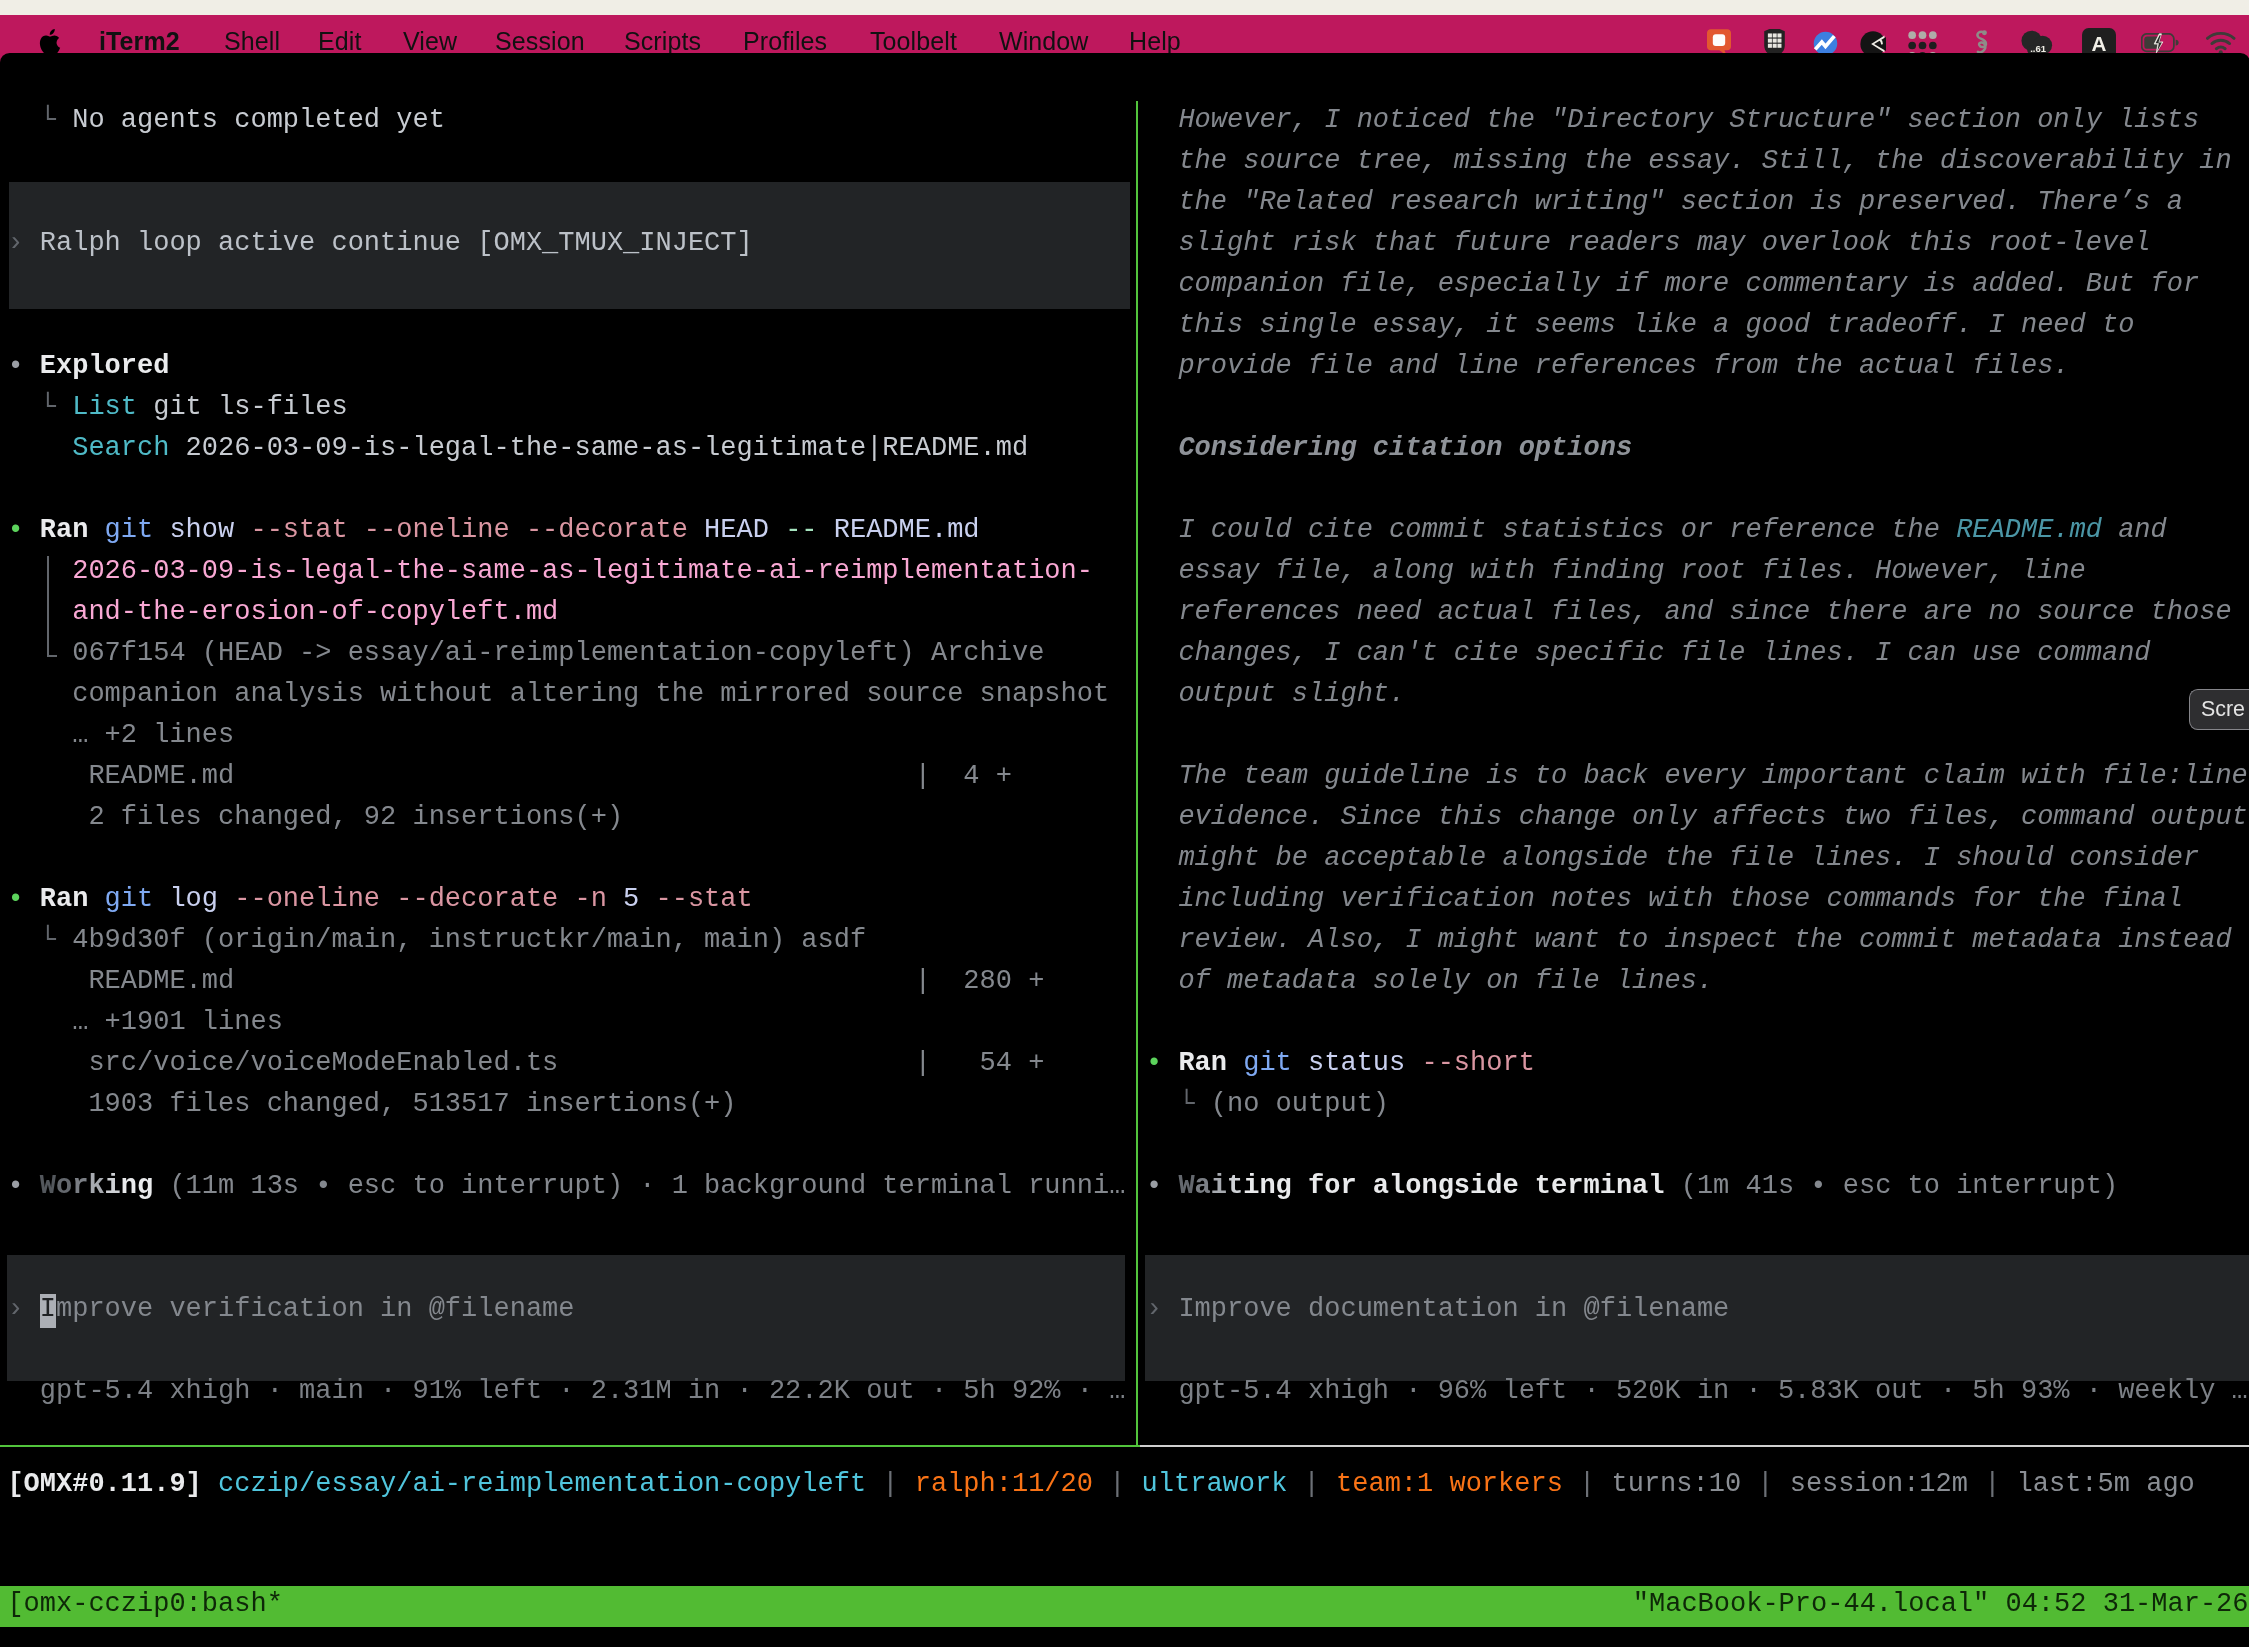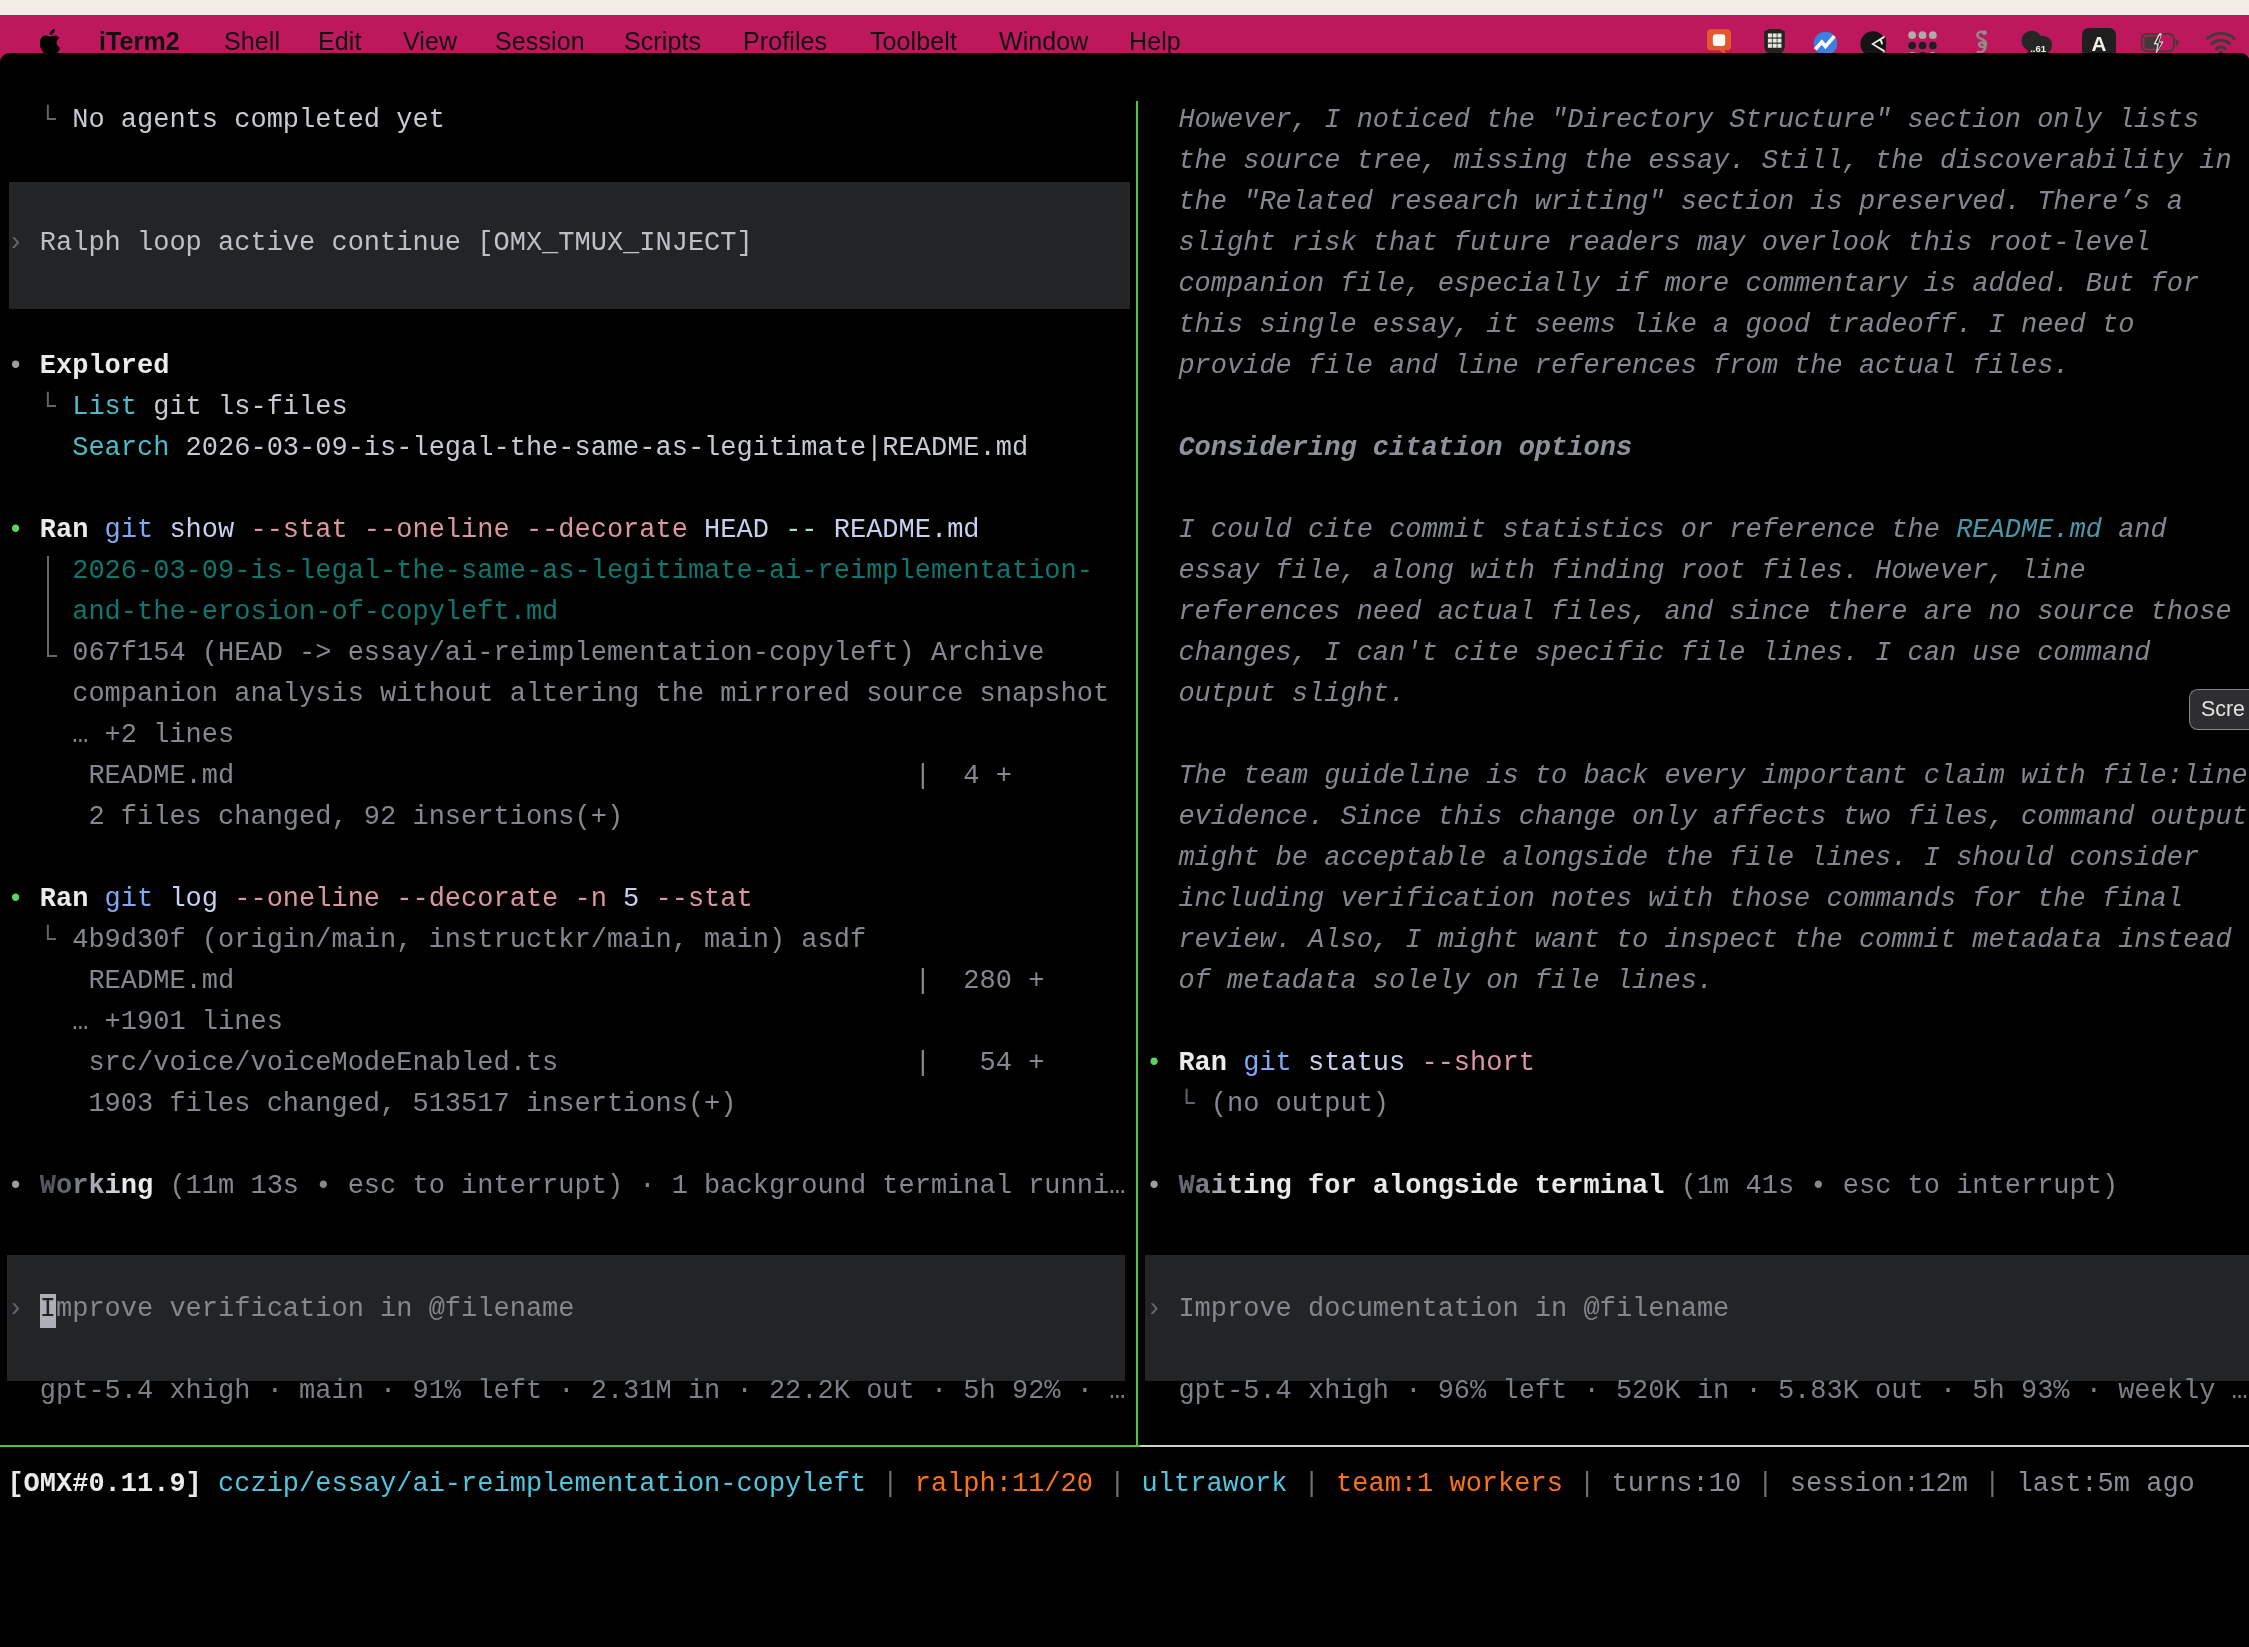--- a/index.html
+++ b/index.html
@@ -7,21 +7,21 @@
 .ic{position:absolute}
 #win{position:absolute;left:0;top:53px;width:2250px;height:1594px;background:#000;border-radius:9.6px 9.6px 0 0;overflow:hidden}
 #titlebar{position:absolute;left:0;top:0;width:2250px;height:48px;background:#424140}
 .tl{position:absolute;top:16px;width:17.7px;height:17.7px;border-radius:50%}
 .dotin{position:absolute;left:17px;top:21.4px;width:7.4px;height:7.4px;border-radius:50%;background:#7E231D}
 #title{position:absolute;top:0;left:0;width:2250px;height:48px;display:flex;align-items:center;justify-content:center;color:#C9C9C7;font-size:25px;font-weight:700}
 #term{position:absolute;left:0;top:48px;width:2250px;height:1546px;background:#000;overflow:hidden}
 pre{font-family:"Liberation Mono",monospace;font-size:27px;line-height:41px;position:absolute;white-space:pre;color:#C7CBD1;overflow:hidden}
 .m{color:#C7CBD1}.m2{color:#BCC1C8}.o{color:#84888E}.d{color:#62666C}.bw{color:#EAEBED;font-weight:700}
 .gb{color:#5CD35C}.yb{color:#9A9EA4}.bl{color:#7FA9F2}.pk{color:#DA96A2}
-.lv{color:#C9D0EF}.ml{color:#0f766e}.mt{color:#A6E4BF}.cy{color:#4FBAC7}
+.lv{color:#C9D0EF}.ml{color:#f9a8d4}.mt{color:#A6E4BF}.cy{color:#4FBAC7}
 .it{color:#84888E;font-style:italic}.bit{color:#8E9298;font-style:italic;font-weight:700}
 .tlt{color:#4B96A6;font-style:italic}.gp{color:#7C8086}
 .w1{color:#53575C;font-weight:700}.w2{color:#64686E;font-weight:700}.w3{color:#7B7F85;font-weight:700}
 .w4{color:#A7AAB0;font-weight:700}.w5{color:#CFD1D5;font-weight:700}.w6{color:#E9EAEC;font-weight:700}
 .ocy{color:#50C5DD}.og{color:#f97316}.ogr{color:#8A8E94}.pp{color:#6C7076}
 .cur{background:#ACAFB5;color:#202224;padding-bottom:4.4px}
 .box{position:absolute;background:#222426}
 #tmux{position:absolute;left:0;top:1485px;width:2250px;height:41px;background:#52BB33}
 #tmux pre{color:#0E2808}
 #scre{position:absolute;left:2189px;top:588px;width:66px;height:41px;background:#2E2E30;border:1.5px solid #85858A;border-right:none;border-radius:8.9px 0 0 8.9px;color:#E4E4E4;font-size:21.4px;display:flex;align-items:center;padding-left:11px;font-family:"Liberation Sans",sans-serif}
@@ -175,15 +175,19 @@
 <span class="yb">• </span><span class="w2">W</span><span class="w3">a</span><span class="w4">i</span><span class="w5">t</span><span class="w6">ing</span><span class="w6"> for alongside terminal</span><span class="o"> (1m 41s • esc to interrupt)</span>
 
 
 <span class="d">› </span><span class="o">Improve documentation in @filename</span>
 
   <span class="gp">gpt-5.4 xhigh · 96% left · 520K in · 5.83K out · 5h 93% · weekly …</span></pre>
 <div style="position:absolute;left:1136px;top:0px;width:1.9px;height:1345px;background:#52C43C"></div>
 <div style="position:absolute;left:0px;top:1344px;width:1140px;height:2.2px;background:#52C43C"></div>
 <div style="position:absolute;left:1140px;top:1344px;width:1109px;height:2.2px;background:#CFCFCF"></div>
 <pre style="left:7.4px;top:1363px;width:2237px"><span class="bw">[OMX#0.11.9]</span> <span class="ocy">cczip/essay/ai-reimplementation-copyleft</span><span class="pp"> | </span><span class="og">ralph:11/20</span><span class="pp"> | </span><span class="ocy">ultrawork</span><span class="pp"> | </span><span class="og">team:1 workers</span><span class="pp"> | </span><span class="ogr">turns:10</span><span class="pp"> | </span><span class="ogr">session:12m</span><span class="pp"> | </span><span class="ogr">last:5m ago</span></pre>
+<div id="tmux">
+        <pre style="left:7.4px;top:-2.2px;color:#0E2808">[omx-cczip0:bash*</pre>
+        <pre style="right:1.5px;top:-2.2px;color:#0E2808">"MacBook-Pro-44.local" 04:52 31-Mar-26</pre>
+      </div>
 <div id="scre">Scre</div>
 </div>
   </div>
 
 </body></html>

